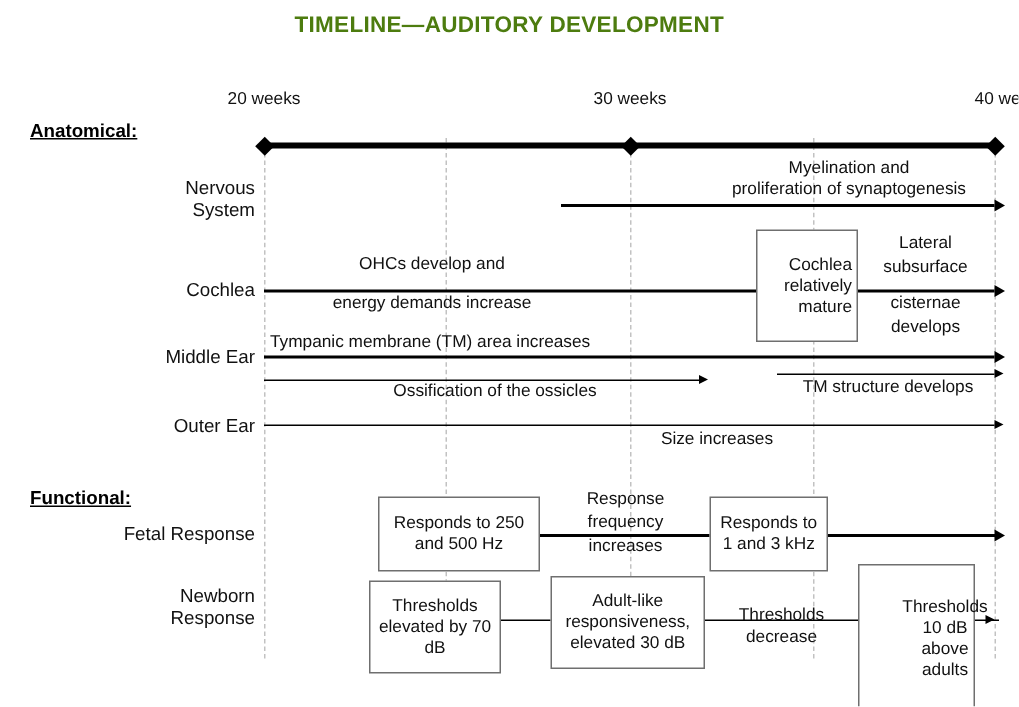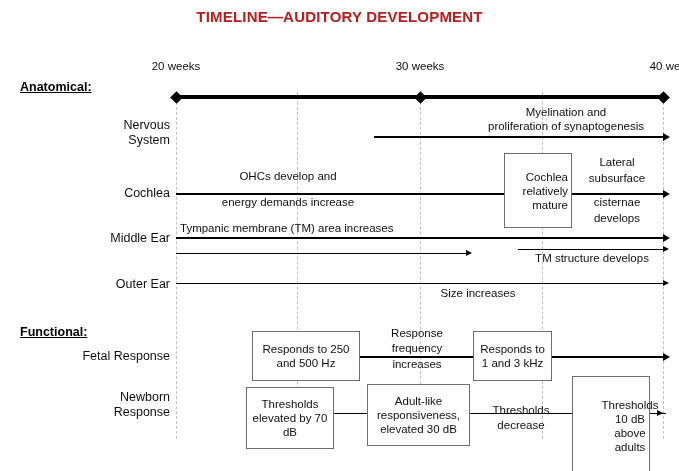--- a/index.html
+++ b/index.html
@@ -22,21 +22,21 @@
   
   .title {
     position: absolute;
     left: 0;
     top: 8px;
     width: 679px;
     text-align: center;
     font-size: 15px;
     font-weight: bold;
     letter-spacing: .2px;
-    color: #b91c1c;
+    color: #4d7c0f;
   }
 
   
   .section-head {
     position: absolute;
     font-size: 12.5px;
     font-weight: bold;
     text-decoration: underline;
     color: #000;
     white-space: nowrap;
@@ -191,20 +191,21 @@
   <div class="arrowhead" style="left:663px; top:190px;"></div>
 
   <div class="row-label" style="top:231px;">Middle Ear</div>
 
   <div class="annot" style="left:180px; top:222px;">Tympanic membrane (TM) area increases</div>
   <div class="aline" style="left:176px; top:237px; width:487px;"></div>
   <div class="arrowhead" style="left:663px; top:234px;"></div>
 
   <div class="aline thin" style="left:176px; top:253px; width:290px;"></div>
   <div class="arrowhead small" style="left:466px; top:250px;"></div>
+  <div class="annot c" style="left:330px; top:255px;">Ossification of the ossicles</div>
 
   <div class="aline thin" style="left:518px; top:249px; width:145px;"></div>
   <div class="arrowhead small" style="left:663px; top:246px;"></div>
   <div class="annot c" style="left:592px; top:252px;">TM structure develops</div>
 
   <div class="row-label" style="top:277px;">Outer Ear</div>
   <div class="aline thin" style="left:176px; top:283px; width:487px;"></div>
   <div class="arrowhead small" style="left:663px; top:280px;"></div>
   <div class="annot c" style="left:478px; top:287px;">Size increases</div>
 

